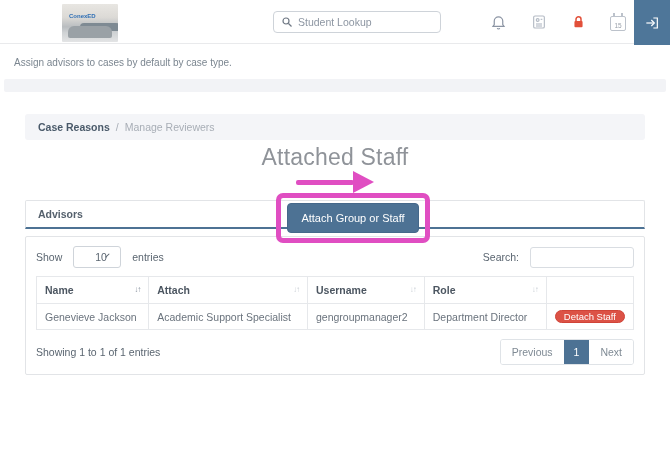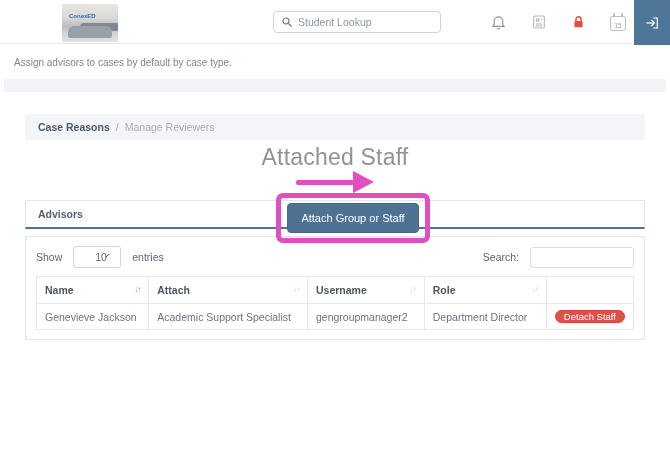--- a/index.html
+++ b/index.html
@@ -300,13 +300,21 @@
         <td>Academic Support Specialist</td>
         <td>gengroupmanager2</td>
         <td>Department Director</td>
         <td>
           <button class="detach-btn">Detach Staff</button>
         </td>
       </tr>
     </tbody>
   </table>
 
+  <div class="table-footer">
+    <span class="table-summary">Showing 1 to 1 of 1 entries</span>
+    <div class="pagination">
+      <span class="page-prev">Previous</span>
+      <span class="page-current">1</span>
+      <span class="page-next">Next</span>
+    </div>
+  </div>
 </div>
 
 </body></html>

